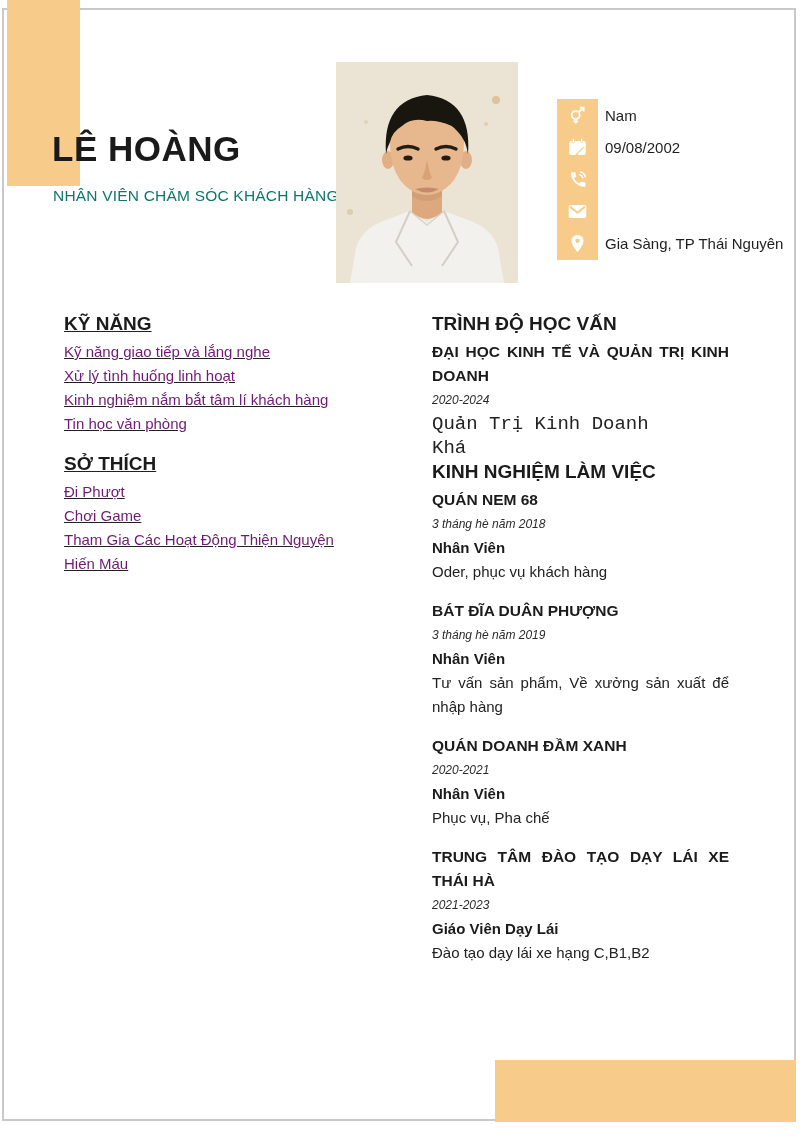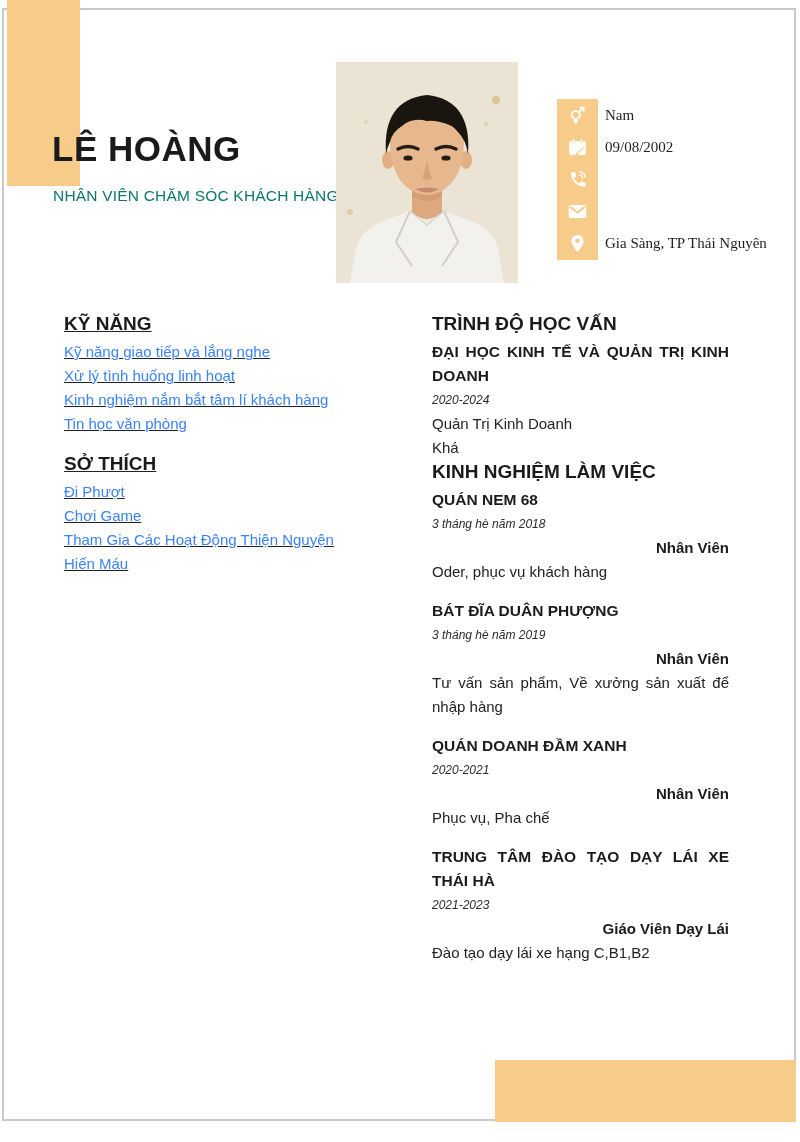--- a/index.html
+++ b/index.html
@@ -15,41 +15,41 @@
 
   .cv-name { position:absolute; left:52px; top:131px; font-size:35px; font-weight:700;
     line-height:1.05; letter-spacing:0.5px; color:#1a1a1a; white-space:nowrap; }
   .cv-role { position:absolute; left:53px; top:187px; font-size:15.5px; color:#0f766e;
     letter-spacing:0.2px; white-space:nowrap; }
 
   .photo { position:absolute; left:336px; top:62px; width:182px; height:221px; }
   .photo svg { display:block; width:100%; height:100%; }
 
   .contact { position:absolute; left:557px; top:99px; }
-  .contact-row { display:flex; align-items:center; height:32.2px;font-family:Liberation Serif, serif; }
+  .contact-row { display:flex; align-items:center; height:32.2px; }
   .contact-ic { width:41px; height:100%; background:#f7cc8b; display:flex;
     align-items:center; justify-content:center; flex:0 0 41px; }
   .contact-ic svg { width:21px; height:21px; display:block; }
   .contact-val { margin-left:7px; font-size:15px; color:#1f1f1f; white-space:nowrap; }
 
   .col { position:absolute; top:312px; }
   .col-left  { left:64px;  width:340px;text-decoration:underline; }
   .col-right { left:432px; width:297px; }
 
   h2.sec { font-size:19px; font-weight:700; color:#1b1b1b; line-height:24px; margin:0 0 4px 0; }
-  .line { font-size:15px; line-height:24px; color:#222; }
+  .line { font-size:19px; line-height:24px; color:#222;font-family:Liberation Mono, monospace; }
   .plist { list-style:none; }
-  .plist li { font-size:15px; line-height:24px; color:#3b82f6; }
+  .plist li { font-size:15px; line-height:24px; color:#701a75; }
   .gap16 { height:16px; }
 
   .entry { margin-bottom:15px; }
   .edu-block { margin-bottom:0; }
   .entry-company { font-size:15.5px; font-weight:700; line-height:24px; color:#1b1b1b; text-align:justify; }
   .entry-period { font-size:12px; font-style:italic; line-height:24px; color:#2a2a2a; }
-  .entry-role { font-size:15px; font-weight:700; line-height:24px; color:#1b1b1b;text-align:right; }
+  .entry-role { font-size:15px; font-weight:700; line-height:24px; color:#1b1b1b; }
   .entry-desc { font-size:15px; line-height:24px; color:#222; text-align:justify; }
 </style>
 </head>
 <body>
 
 <div id="canvas">
 
   <div class="page-border"></div>
   <div class="accent-top"></div>
   <div class="accent-bottom"></div>

